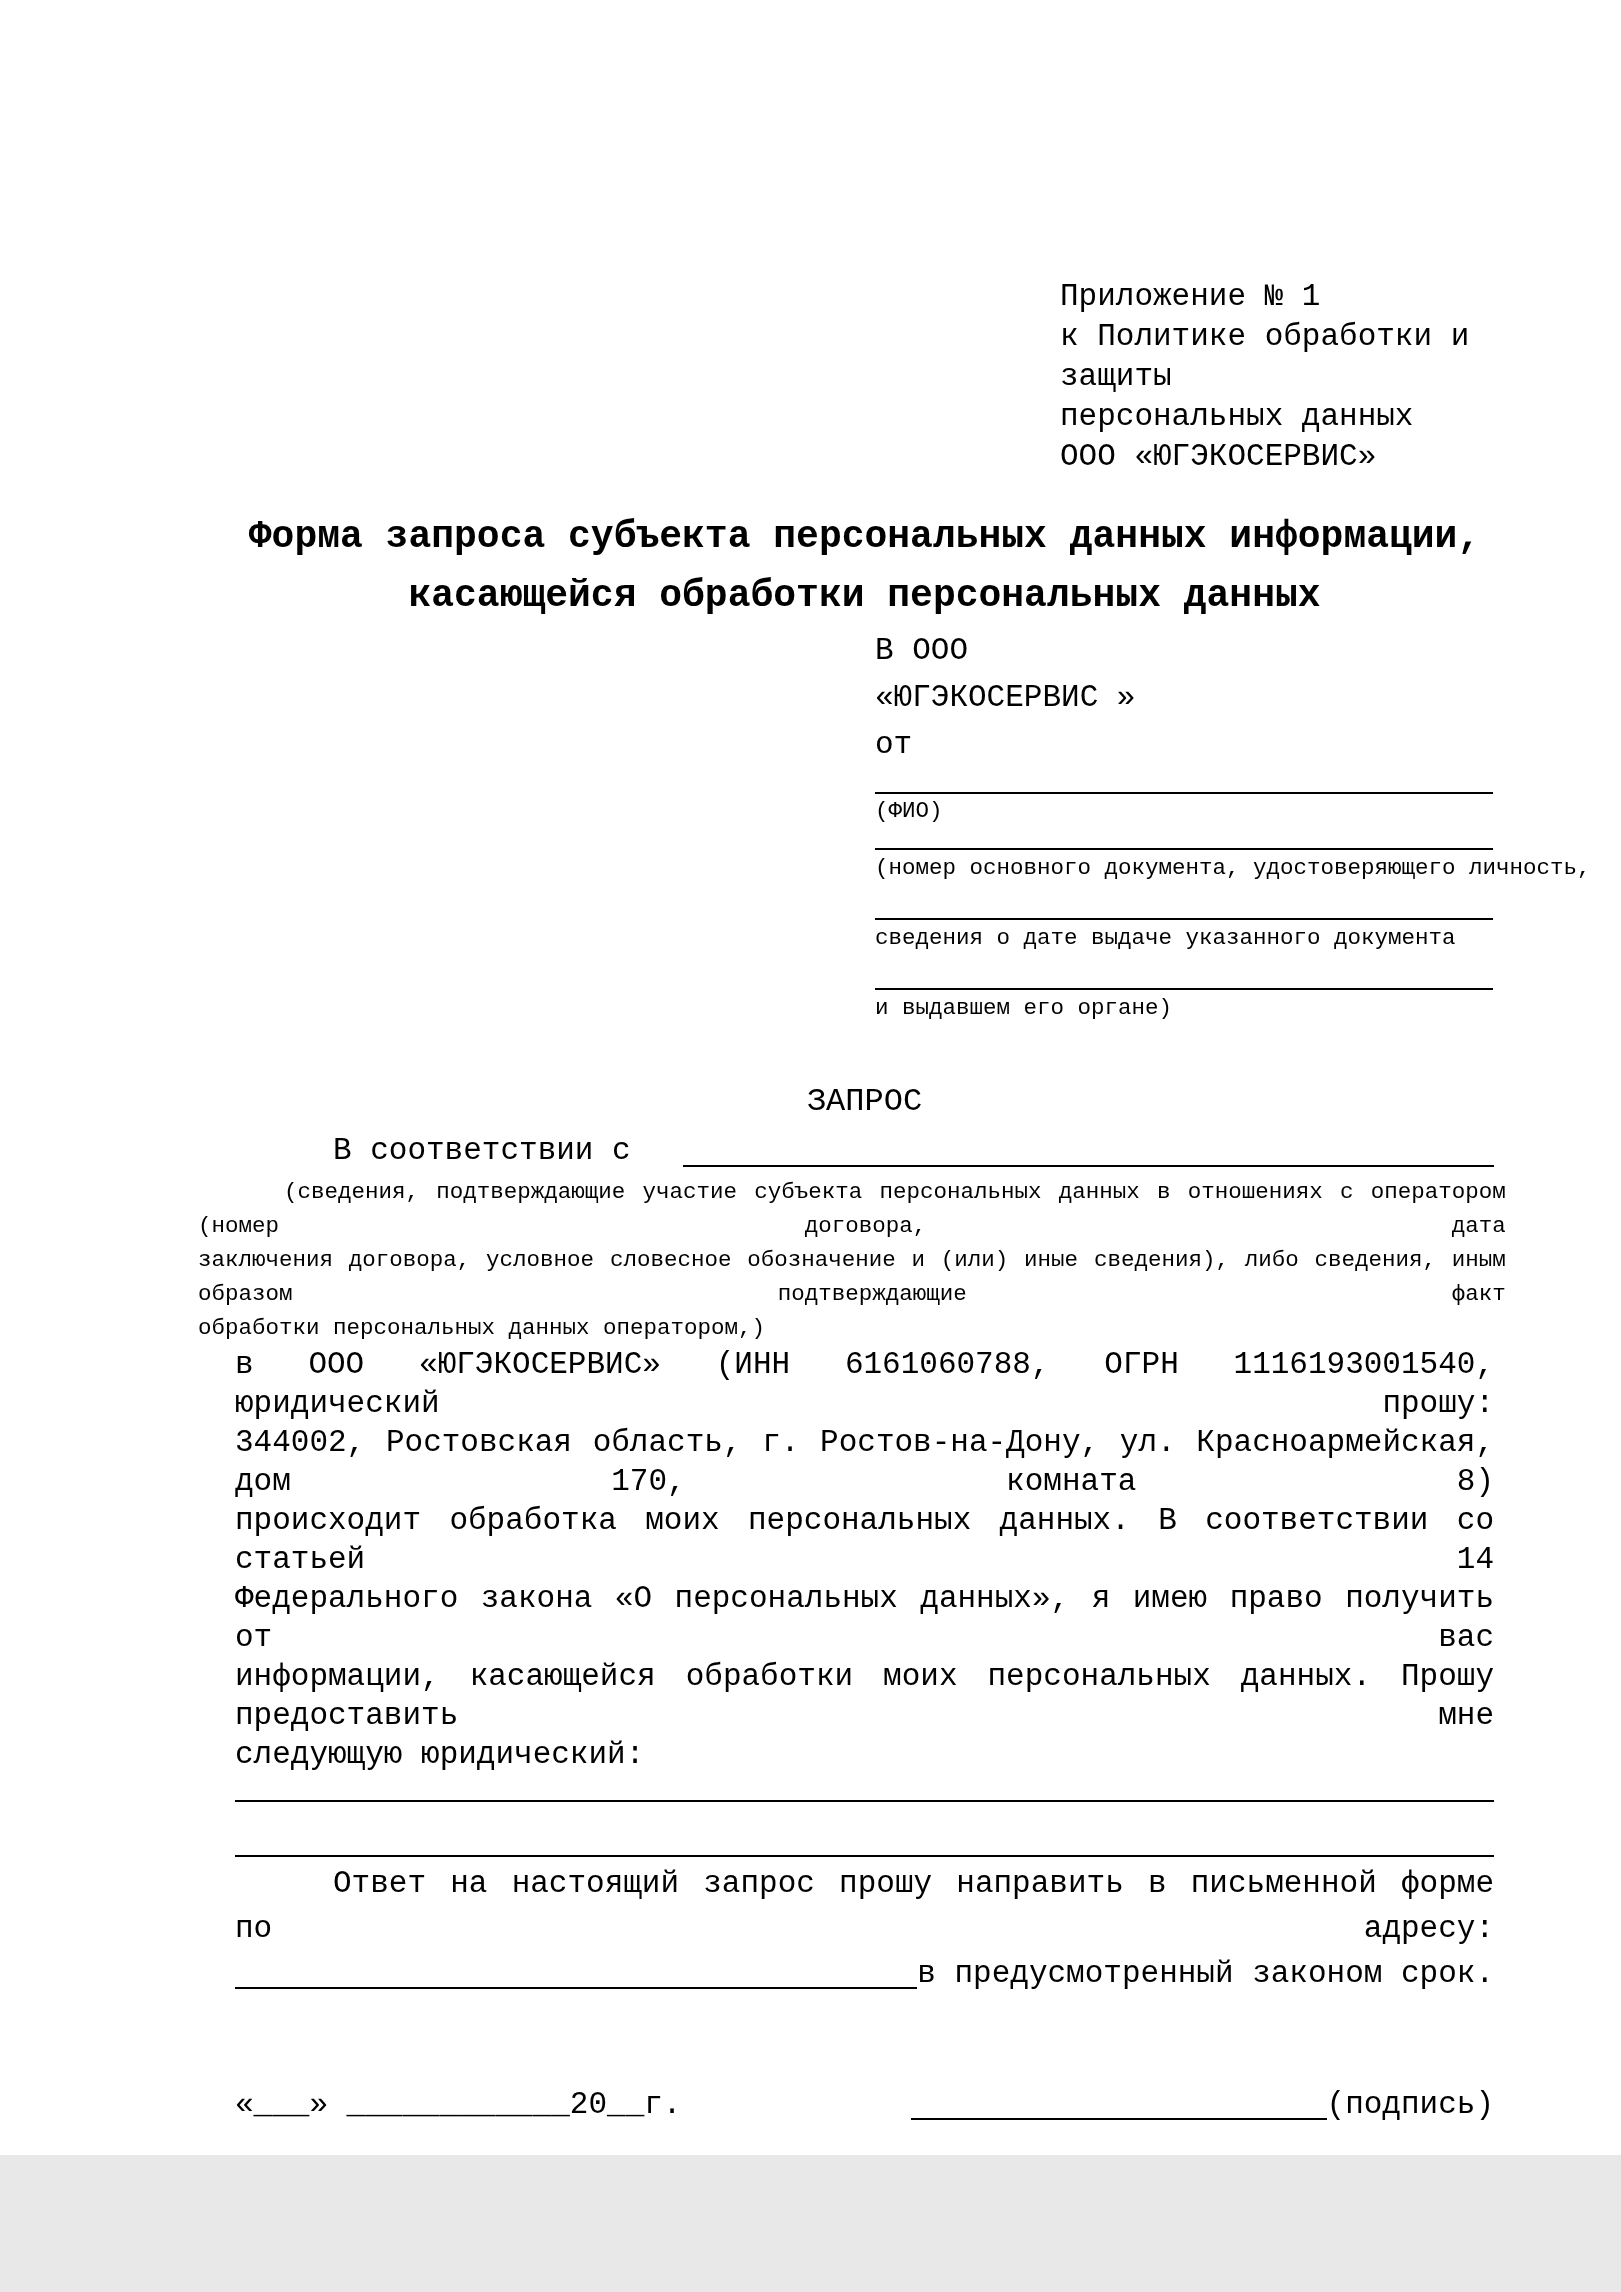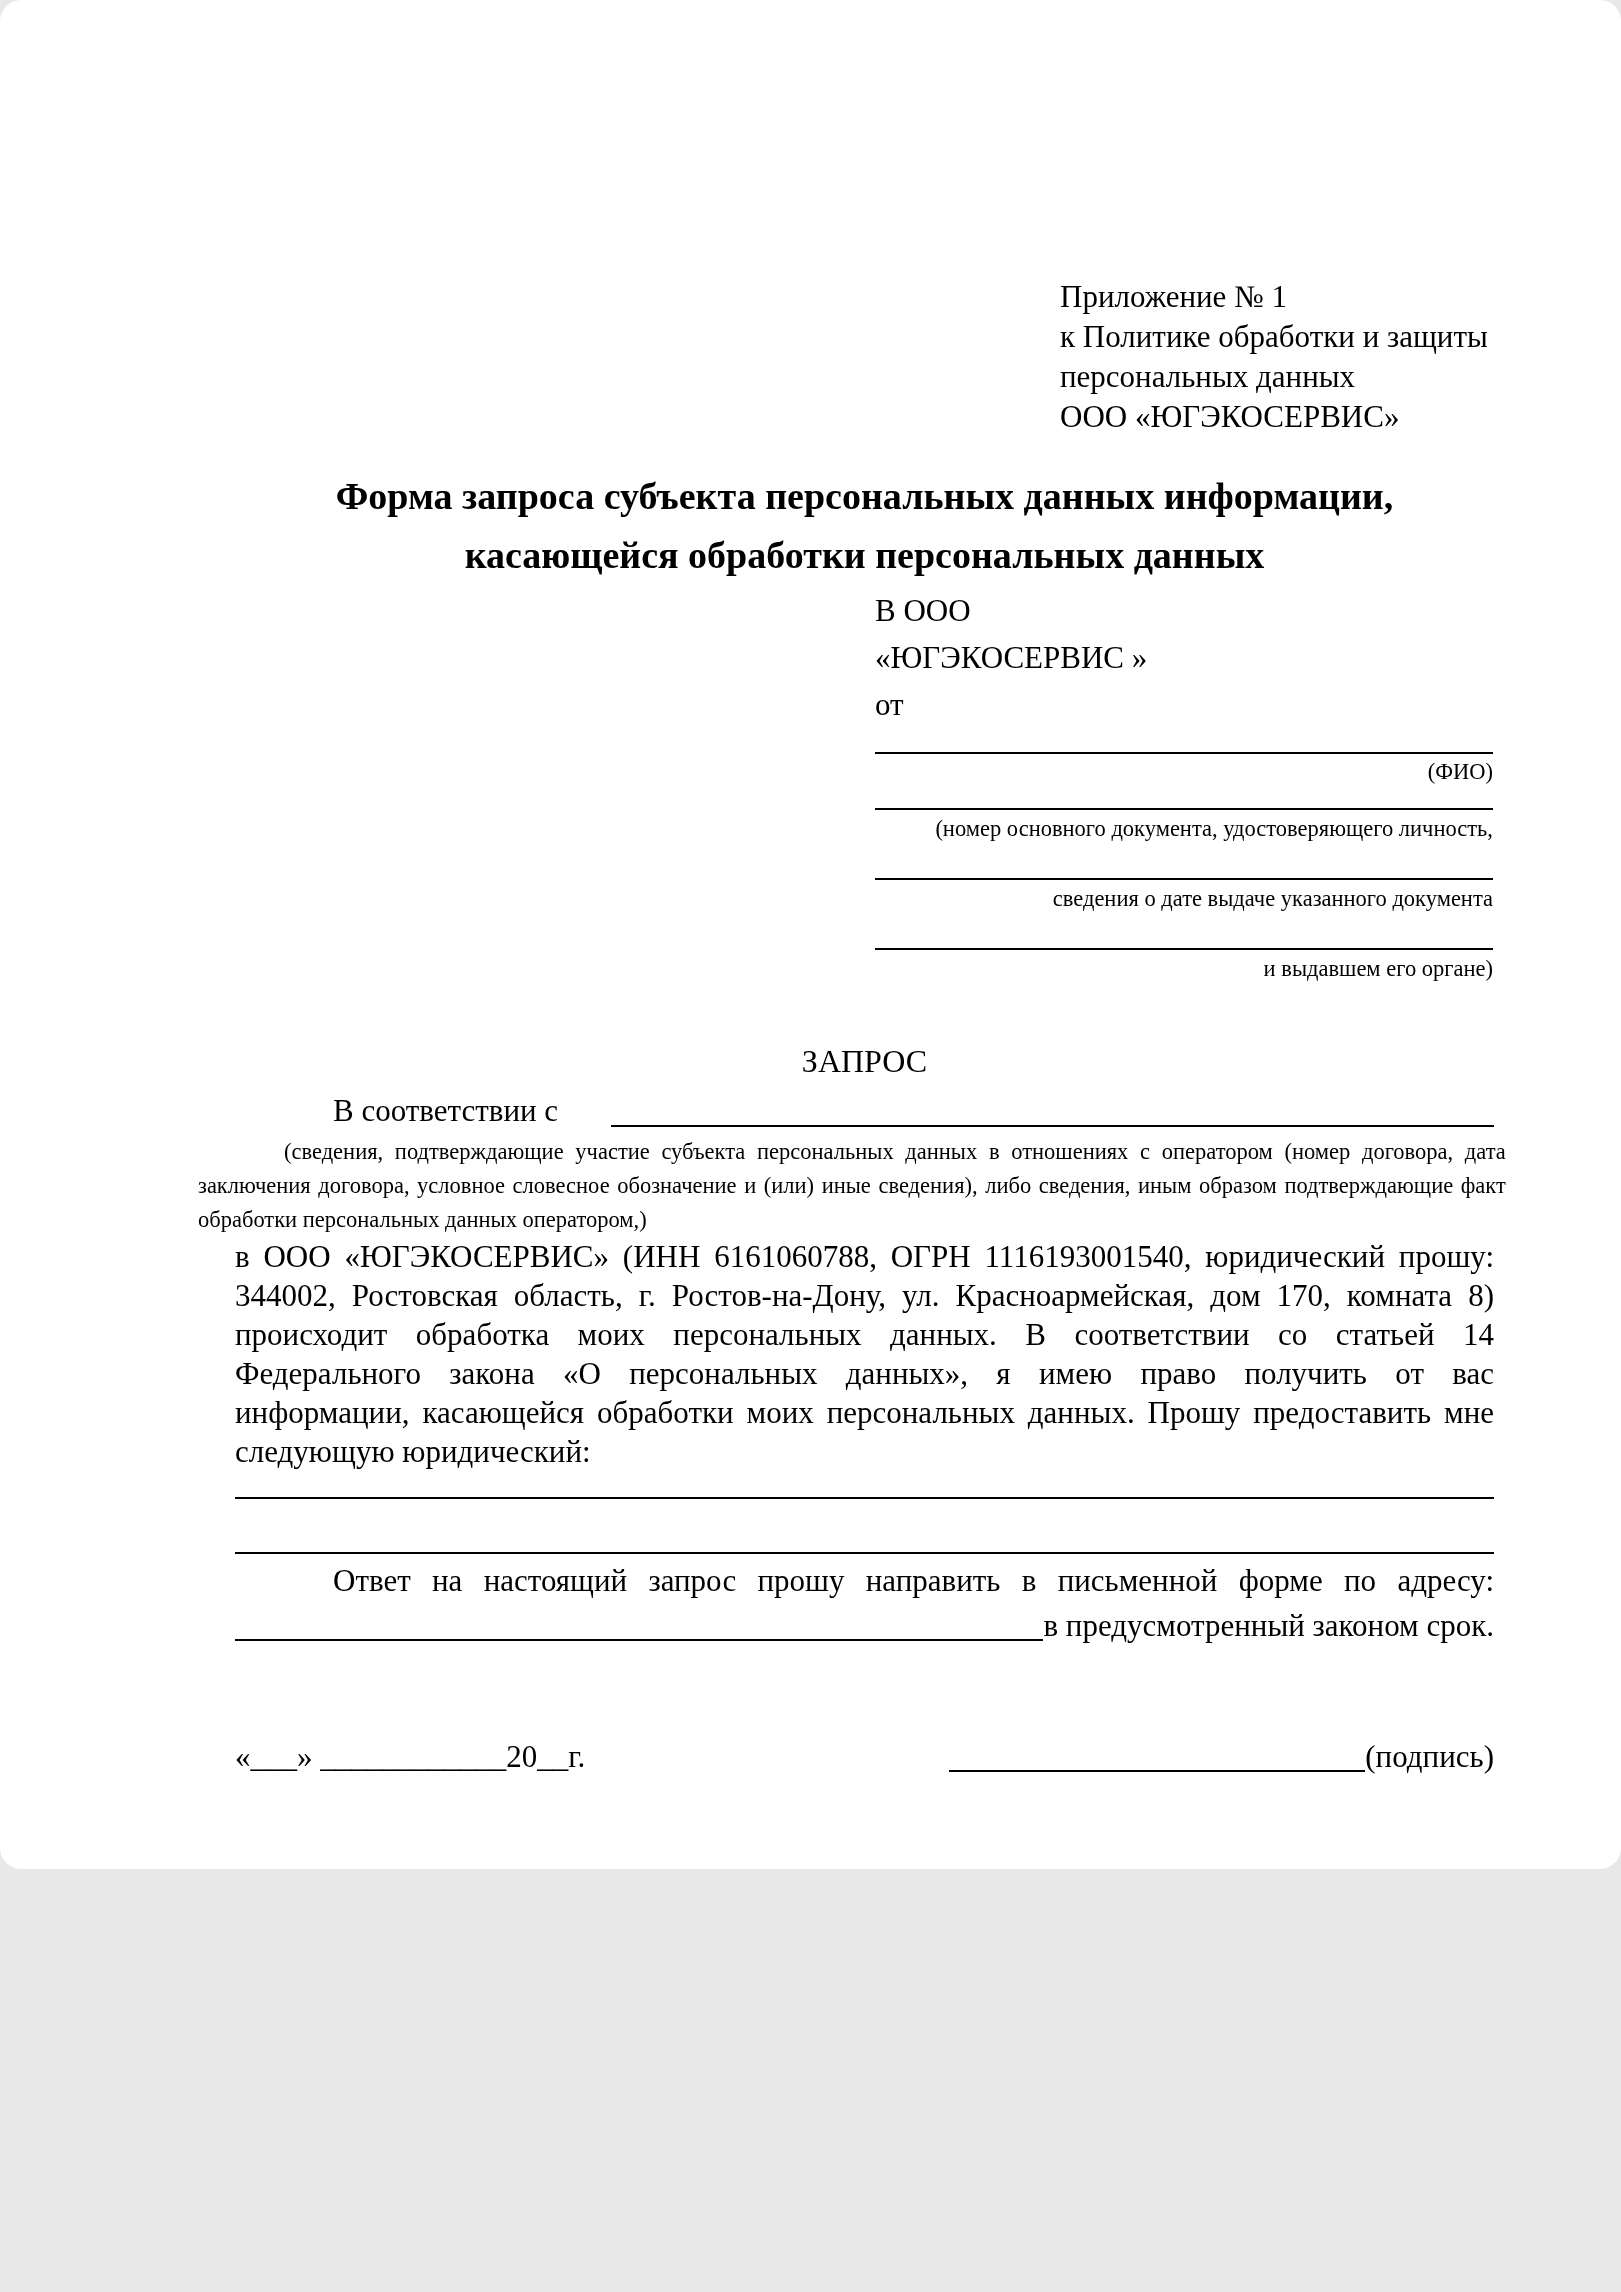--- a/index.html
+++ b/index.html
@@ -1,41 +1,40 @@
 <!DOCTYPE html>
 <html><head>
 <meta charset="utf-8">
 <style>
   html,body { margin:0; padding:0; background:#e8e8e8; }
   .page {
     position:relative;
-    width:1621px; height:1869px;
+    width:1621px; height:2155px;
     margin:0 auto;
     background:#ffffff;
     color:#000000;
-    font-family:Liberation Serif, serif;
+    font-family:Liberation Mono, monospace;
     box-sizing:border-box;
     padding:277px 127px 0 235px;
     overflow:hidden;
-    border-radius:21px;
   }
 
   
   .appendix { margin-left:825px; font-size:31px; line-height:40px; }
 
   
   .doc-title { margin-top:30px; text-align:center; font-weight:bold; font-size:38px; line-height:59px; }
 
   
   .addressee { margin-top:2px; margin-left:640px; width:618px; font-size:31px; line-height:47px; }
   .fill-line { border-bottom:2.9px solid #000; }
   .addressee .first-fill { height:23.5px; }
   .addressee .field-fill-a { height:21.6px; }
   .addressee .field-fill-b { height:35px; }
-  .caption { text-align:right; font-size:22.5px; line-height:29px; padding-top:3.9px; white-space:nowrap; }
+  .caption { text-align:left; font-size:22.5px; line-height:29px; padding-top:3.9px; white-space:nowrap; }
 
   
   .request-heading { margin-top:54px; text-align:center; font-size:32px; line-height:49px; }
   .intro-row { display:flex; font-size:31px; line-height:49px;gap:45px; }
   .intro-label { padding-left:98px; white-space:nowrap; }
   .intro-fill { flex:1; border-bottom:2.9px solid #000; margin-bottom:7.8px; margin-left:7.8px; }
 
   .footnote { font-size:22.5px; line-height:34px; margin-left:-37px; margin-right:-11.8px; }
   .fn-just { text-align:justify; text-align-last:justify; }
   .fn-first { text-indent:86px; }

